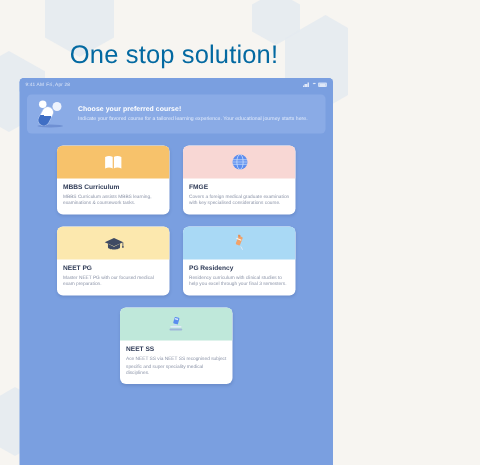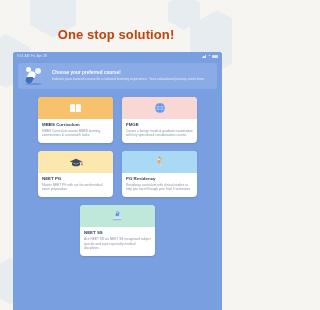--- a/index.html
+++ b/index.html
@@ -21,22 +21,22 @@
   .hex.h1 { left:30px;  top:-14px; width:46px; height:52px; }
   .hex.h2 { left:-18px; top:34px;  width:48px; height:54px; }
   .hex.h3 { left:168px; top:-6px;  width:32px; height:36px; }
   .hex.h4 { left:190px; top:10px;  width:54px; height:62px; }
   .hex.h5 { left:-10px; top:258px; width:40px; height:46px; }
 
   
   .headline {
     position:absolute; top:27px; left:0; width:100%;
     text-align:center;
-    font-size:13px; font-weight:bold;
-    color:#c2410c;
+    font-size:17px; font-weight:normal;
+    color:#0369a1;
     letter-spacing:.1px;
   }
 
   
   .device {
     position:absolute;
     left:13px; top:52px; width:209px; height:258px;
     background:#7a9fe0;
     border-radius:3px 3px 0 0;
     overflow:hidden;

